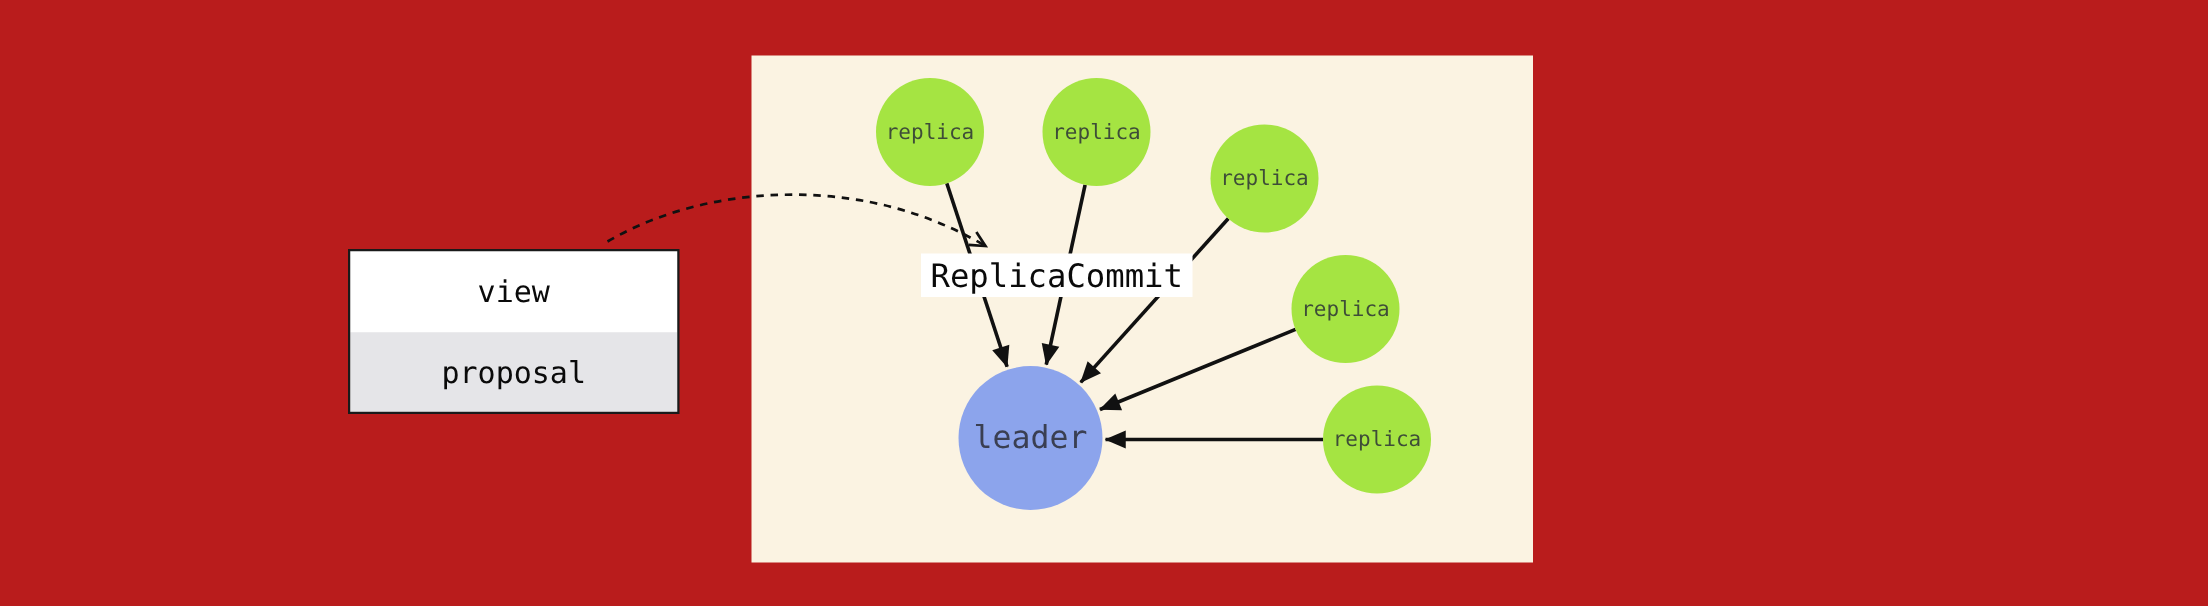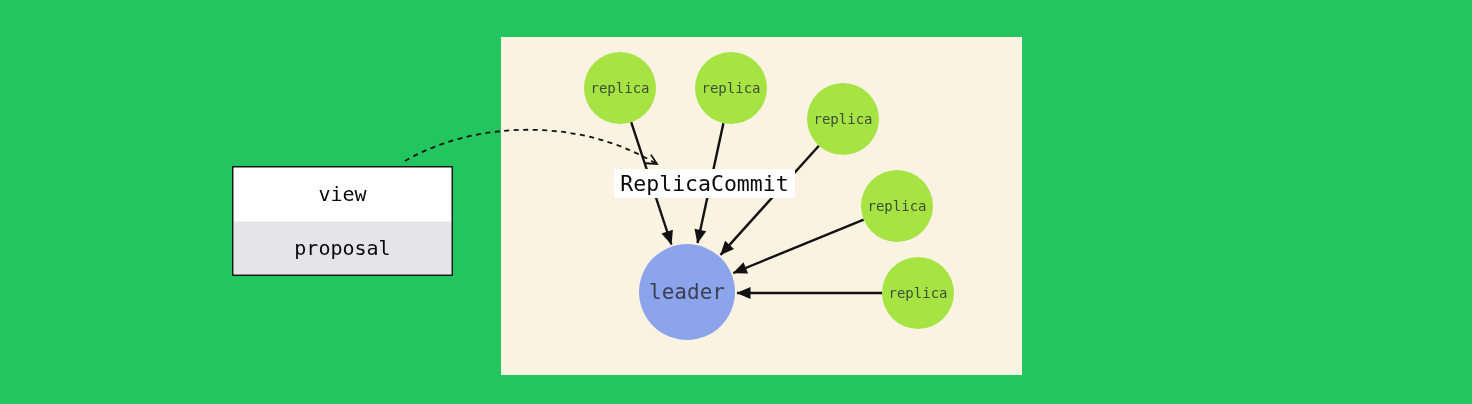--- a/index.html
+++ b/index.html
@@ -1,21 +1,21 @@
 <!DOCTYPE html>
 <html><head>
 <meta charset="utf-8">
 <style>
   html, body { margin: 0; padding: 0; background: #ffffff; }
   .stage {
     position: relative;
     width: 1472px;
     height: 404px;
     overflow: hidden;
-    background: #22c55e;
+    background: #b91c1c;
   }
   svg text {
     font-family: "DejaVu Sans Mono", "Liberation Mono", monospace;
   }
   .node-label   { font-size: 14px; }
   .leader-label { font-size: 21px; }
   .msg-label    { font-size: 21.5px; font-weight: 500; }
   .field-label  { font-size: 20px; }
   .solid-arrow  { stroke-width: 2.4; fill: none; }
   .dashed-arrow { stroke-width: 1.8; fill: none; stroke-dasharray: 5 4.5; }

